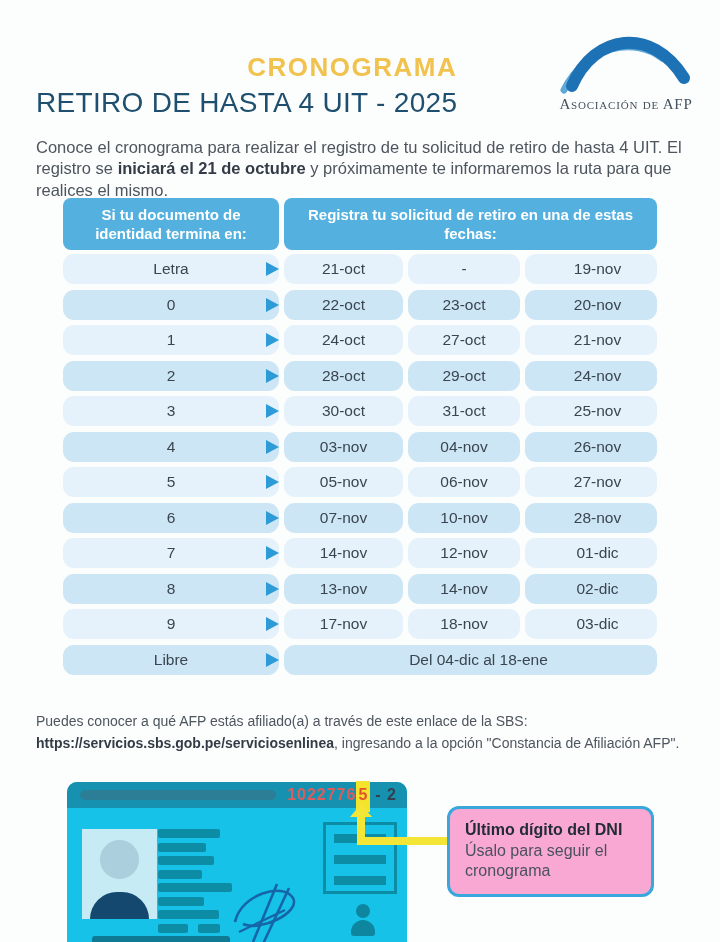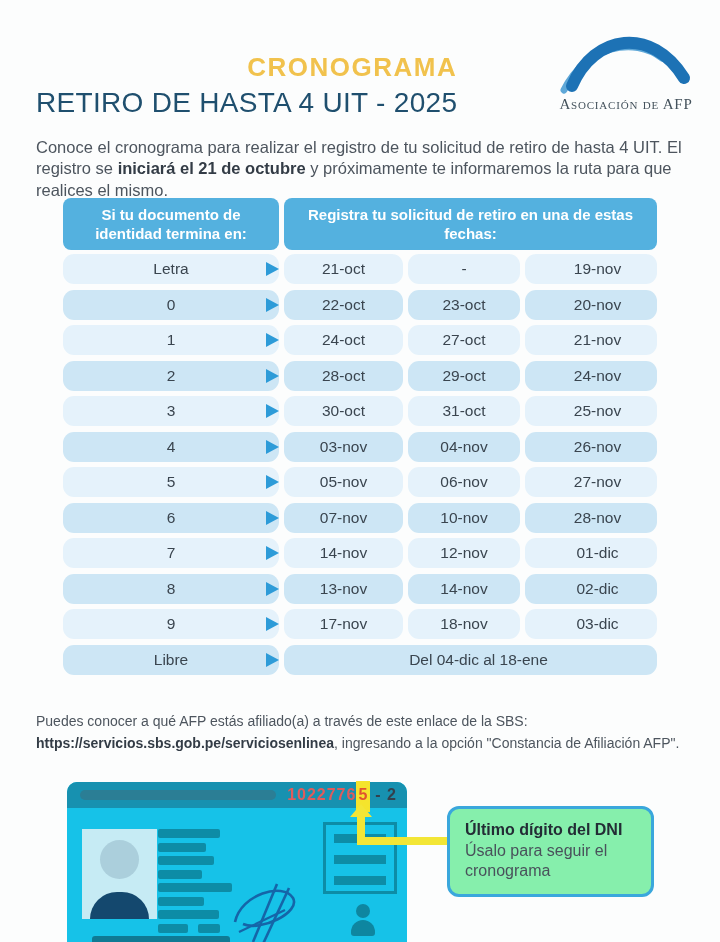--- a/index.html
+++ b/index.html
@@ -90,21 +90,21 @@
                 background:#0F7A94; border-radius:3px; }
 
   
   .conn-head { position:absolute; left:350px; top:24px; width:0; height:0;
                border-left:11px solid transparent; border-right:11px solid transparent;
                border-bottom:13px solid #F3E636; }
   .conn-v { position:absolute; left:357px; top:36px; width:8px; height:28px; background:#F3E636; }
   .conn-h { position:absolute; left:357px; top:57px; width:93px; height:8px; background:#F3E636; }
 
   .callout { position:absolute; left:447px; top:26px; width:207px; box-sizing:border-box;
-             background:#86efac; border:3px solid #3AA7DC; border-radius:12px;
+             background:#f9a8d4; border:3px solid #3AA7DC; border-radius:12px;
              padding:11px 15px 13px; z-index:3; }
   .callout-title { font-size:16px; font-weight:700; color:#232C35; line-height:20px; }
   .callout-body  { font-size:16px; color:#49525B; line-height:20px; margin-top:1px; }
 </style>
 </head>
 <body>
 
 <div class="page">
 
   <div class="masthead">

